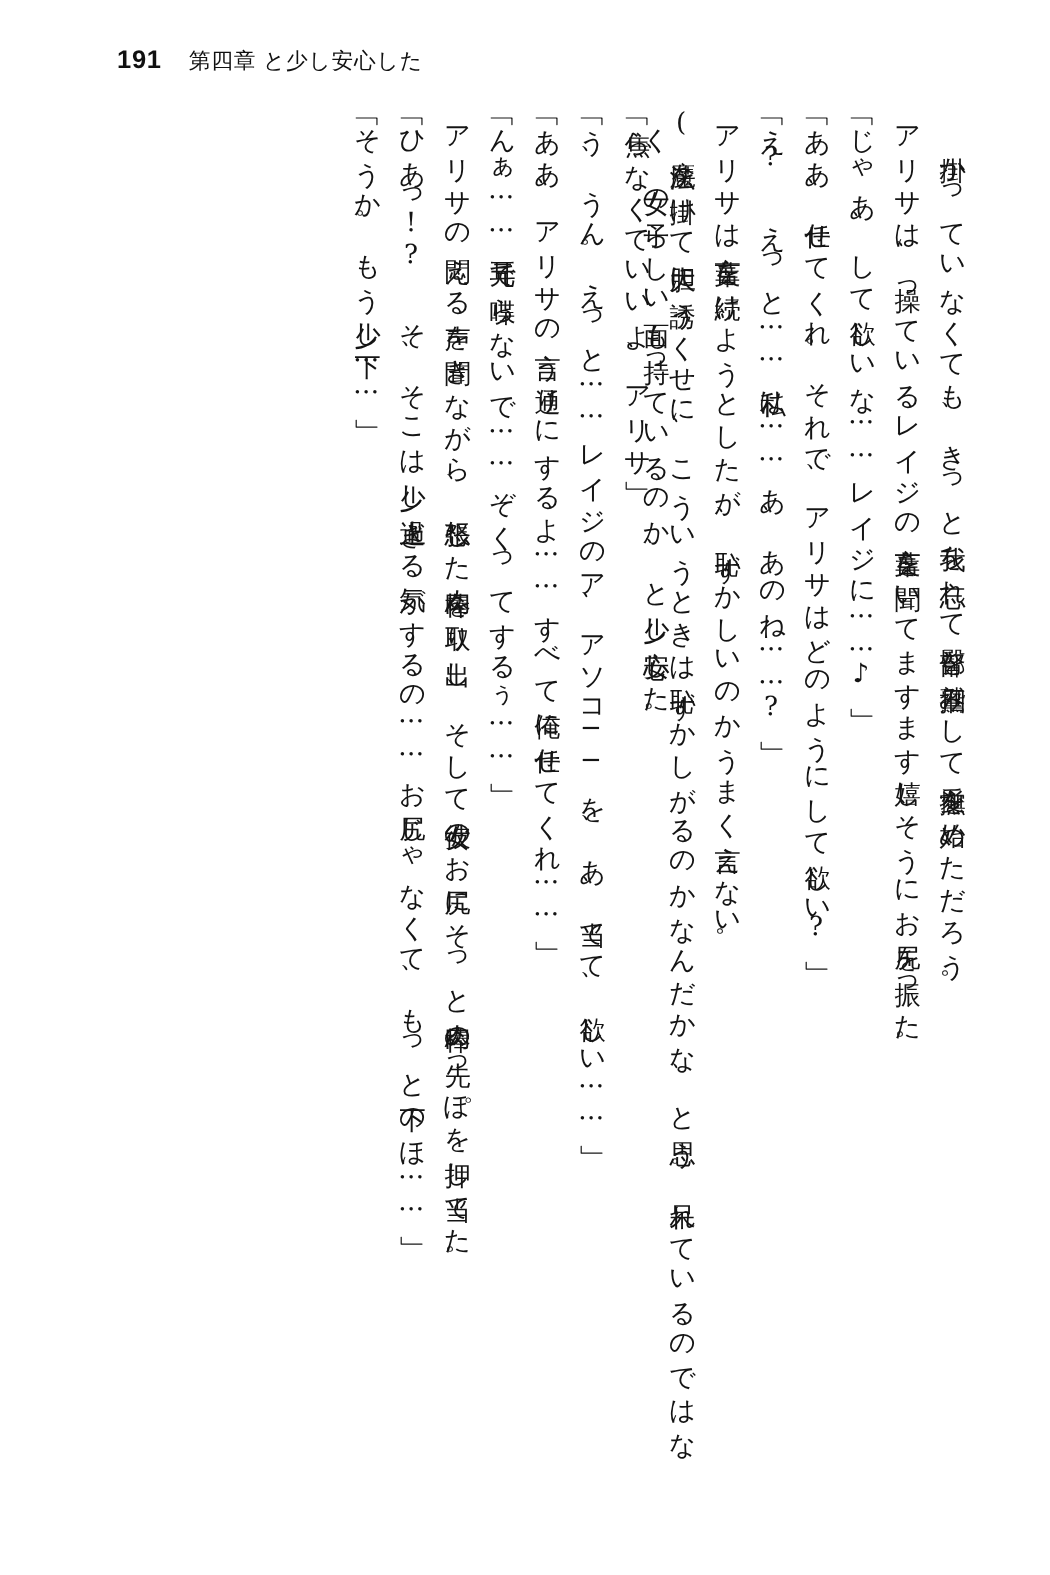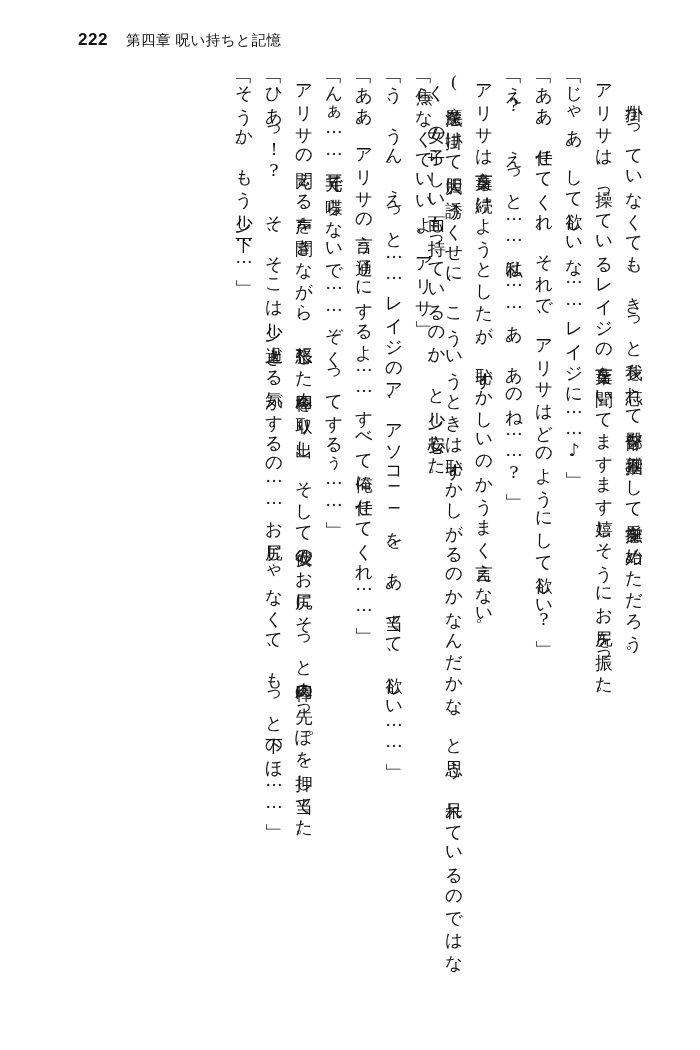--- a/index.html
+++ b/index.html
@@ -74,22 +74,22 @@
     padding-top: 19px;
     box-sizing: border-box;
   }
 </style>
 </head>
 <body>
 
 <div class="page">
 
   <div class="header">
-    <span class="page-number">222</span>
-    <span class="chapter-title">第四章 呪い持ちと記憶</span>
+    <span class="page-number">191</span>
+    <span class="chapter-title">第四章 と少し安心した</span>
   </div>
 
   <div class="body-area">
       <div class="vline indent">掛かっていなくても、きっと我を忘れて臀部を鷲掴みして愛撫を始めただろう。</div>
       <div class="vline">アリサは、操っているレイジの言葉を聞いてますます嬉しそうにお尻を振った。</div>
       <div class="vline">「じゃあ、して欲しいな……レイジに……♪」</div>
       <div class="vline">「ああ、任せてくれ。それで、アリサはどのようにして欲しい?」</div>
       <div class="vline">「え? えっと……私は……あ、あのね……?」</div>
       <div class="vline">アリサは言葉を続けようとしたが、恥ずかしいのかうまく言えない。</div>
       <div class="vline">(魔法を掛けて大胆に誘うくせに、こういうときは恥ずかしがるのかなんだかな、と思う。呆れているのではなく、女の子らしい面も持っているのか、と少し安心した。</div>

